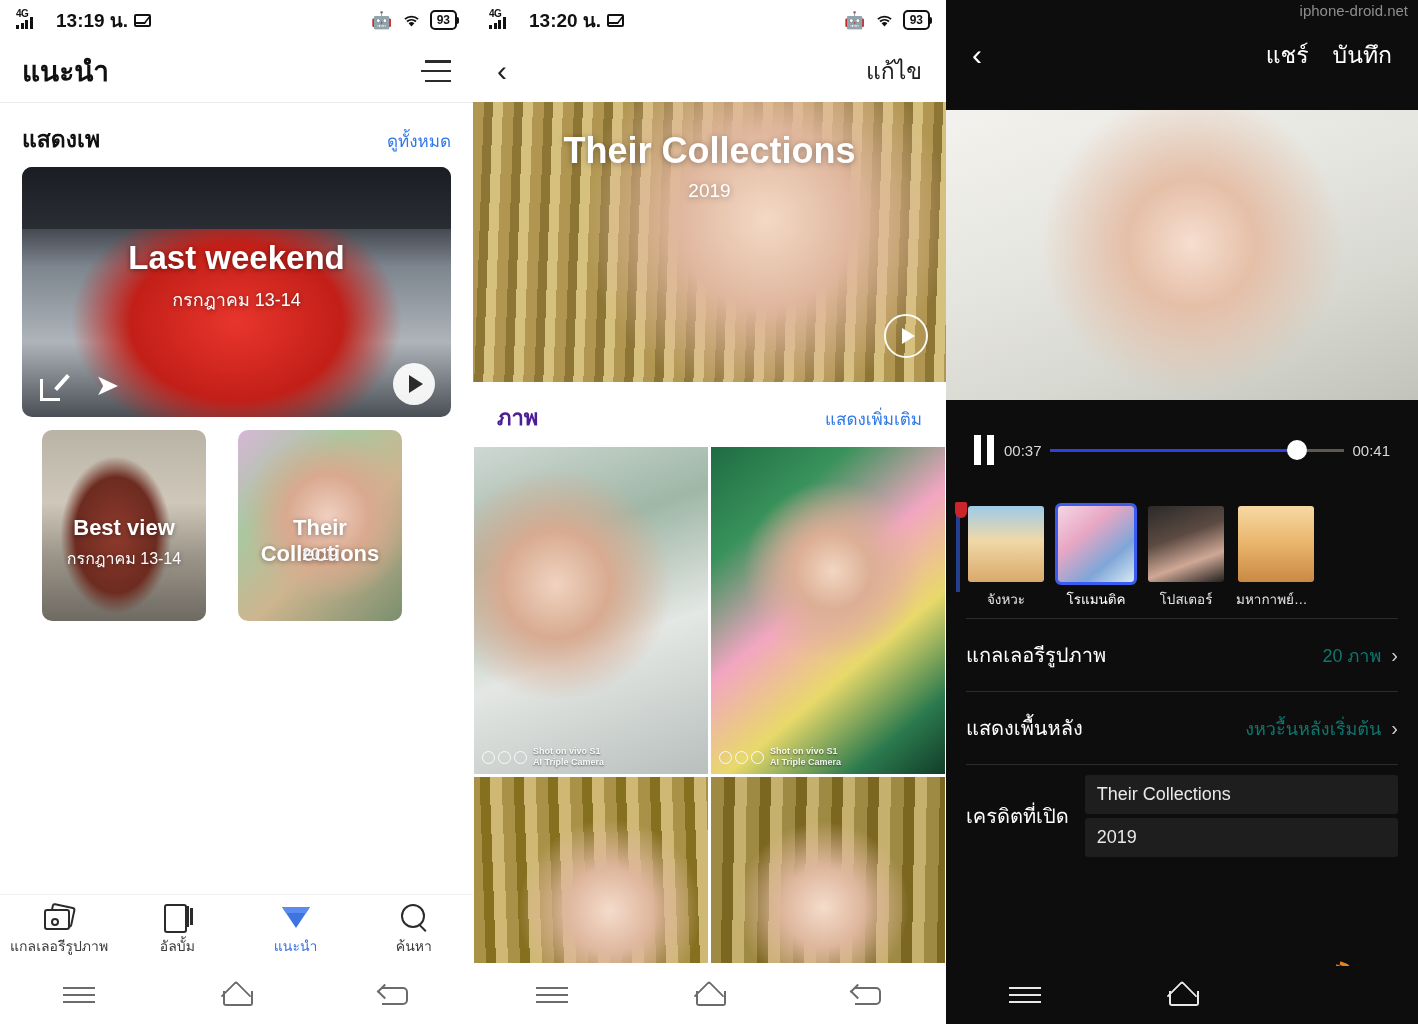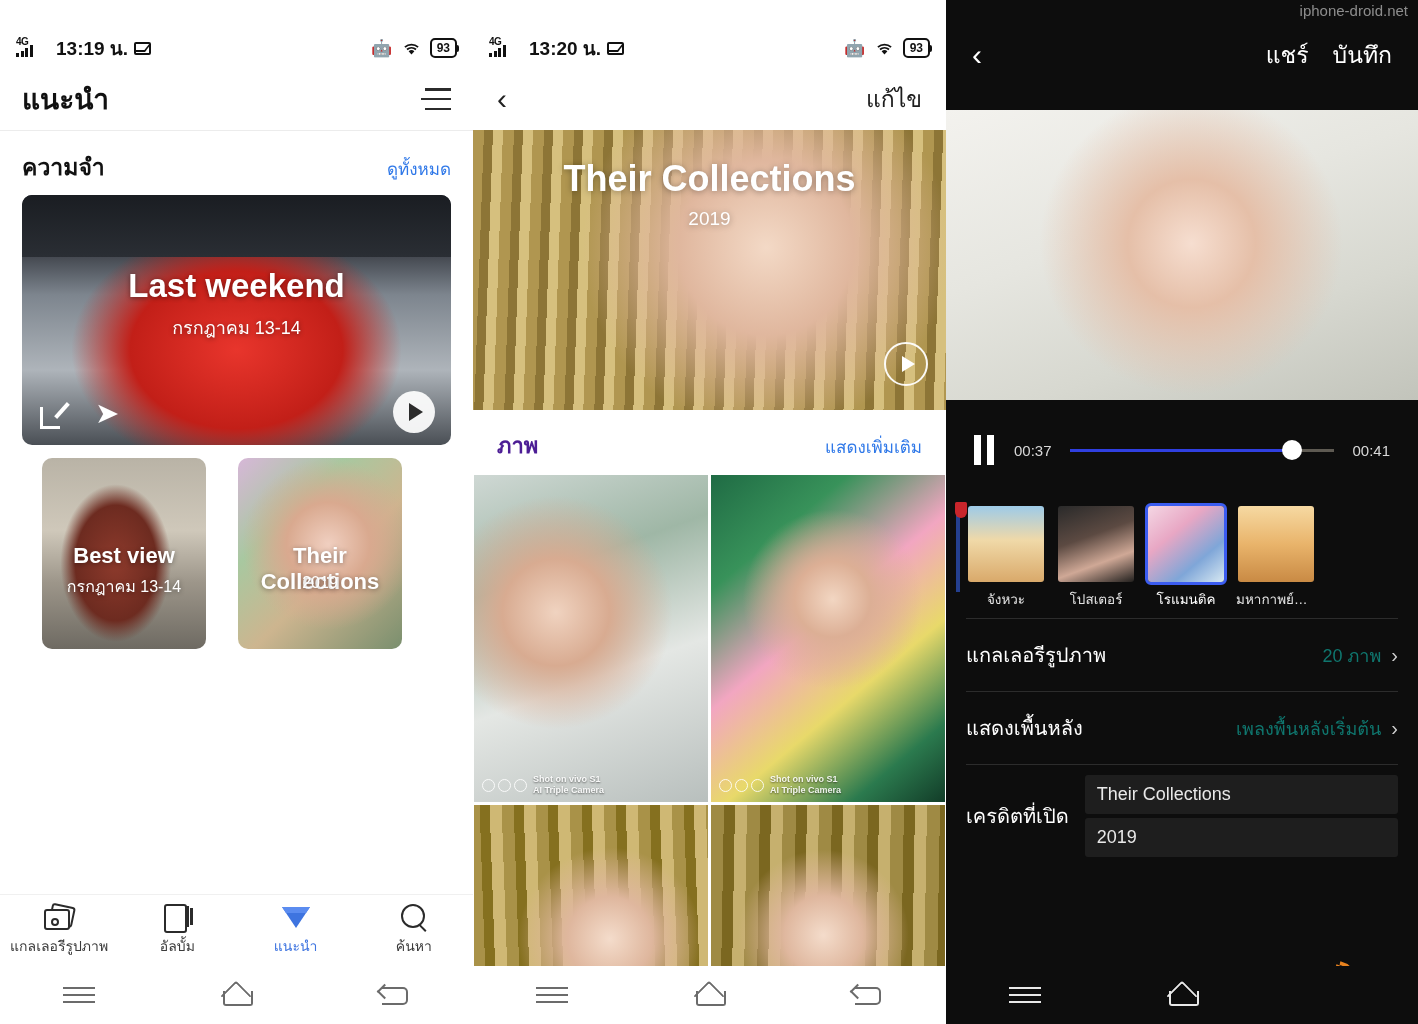--- a/index.html
+++ b/index.html
@@ -11,21 +11,21 @@
   }
   .screens { display: flex; width: 1418px; height: 1024px; }
   .panel { position: relative; overflow: hidden; height: 1024px; }
   .p1 { width: 473px; background: #fff; }
   .p2 { width: 473px; background: #fff; }
   .p3 { width: 472px; background: #0d0d0d; }
 
   
   .statusbar {
     height: 40px; display: flex; align-items: center;
-    padding: 12px 16px; font-size: 19px; font-weight: bold; color: #111; margin-top: 28px;
+    padding: 12px 16px; font-size: 19px; font-weight: bold; color: #111;
   }
   .sb-left { display: flex; align-items: center; gap: 6px; }
   .sb-right { margin-left: auto; display: flex; align-items: center; gap: 9px; }
   .net-4g { position: relative; display: inline-block; width: 34px; height: 22px; }
   .net-4g .g4 { position: absolute; left: 0; top: -1px; font-size: 10px; font-weight: bold; letter-spacing: -.5px; }
   .bars { position: absolute; left: 0; bottom: 2px; display: flex; align-items: flex-end; gap: 1.5px; height: 12px; }
   .bars i { width: 3px; background: #111; display: block; }
   .bars i:nth-child(1){height:4px}.bars i:nth-child(2){height:6px}
   .bars i:nth-child(3){height:9px}.bars i:nth-child(4){height:12px}
   .mail-ico { width: 17px; height: 13px; border: 2px solid #111; border-radius: 2px; position: relative; }
@@ -154,21 +154,21 @@
   .vivo .txt { font-size: 9px; line-height: 11px; font-weight: bold; text-shadow: 0 1px 2px rgba(0,0,0,.6); }
 
   
   .p3-wm { position: absolute; right: 10px; top: 2px; font-size: 15px; color: #8d8d8d; }
   .p3-header { height: 110px; display: flex; align-items: center; padding: 0 26px 0 26px; }
   .p3-header .chev-back { color: #fff; }
   .p3-actions { margin-left: auto; display: flex; gap: 24px; }
   .p3-actions span { color: #fff; font-size: 23px; }
   .p3-video { position: relative; height: 290px; background: #000; overflow: hidden; }
   .p3-video .photo { position: absolute; inset: 0; }
-  .p3-controls { height: 100px; display: flex; align-items: center; padding: 0 28px; gap: 18px; }
+  .p3-controls { height: 100px; display: flex; align-items: center; padding: 0 28px; gap: 8px; }
   .pause-ico { width: 22px; height: 30px; display:flex; gap: 6px; }
   .pause-ico i { width: 7px; height: 30px; background:#fff; display:block; }
   .t-cur, .t-dur { color:#d8d8d8; font-size: 15px; }
   .slider { flex: 1; position: relative; height: 20px; display:flex; align-items:center; }
   .slider .rail { position:absolute; left:0; right:0; height: 3px; background:#5e5a52; }
   .slider .fill { position:absolute; left:0; height: 3px; background:#2f3fe0; width: 84%; }
   .slider .knob { position:absolute; left: 84%; width: 20px; height: 20px; border-radius:50%;
     background:#fff; transform: translateX(-50%); }
   .themes { display: flex; gap: 10px; padding: 6px 16px 8px 20px; position: relative; }
   .themes:before { content:""; position:absolute; left: 10px; top: 4px; width: 4px; height: 88px;
@@ -270,21 +270,21 @@
       <span class="p1-title">แนะนำ</span>
       <span class="list-ico">
           <span></span>
           <span></span>
           <span></span>
         </span>
     </div>
     <div class="sec-divider"></div>
 
     <div class="sec-head">
-      <h2>ความจำ</h2>
+      <h2>แสดงเพ</h2>
       <span class="sec-link">ดูทั้งหมด</span>
     </div>
 
     <div class="memcard">
       <div class="photo ph-cafe"></div>
       <div class="mem-title">Last weekend</div>
       <div class="mem-sub">กรกฎาคม 13-14</div>
       <div class="mem-actions">
         <span class="edit-ico"></span>
         <span class="share-ico">➤</span>
@@ -465,50 +465,50 @@
       <span class="t-dur">00:41</span>
     </div>
 
     <div class="themes">
       <div class="theme">
         <span class="thumb">
             <span class="photo ph-th1" style="position:absolute;inset:0"></span>
           </span>
         <span class="lbl">จังหวะ</span>
       </div>
+      <div class="theme sel">
+        <span class="thumb">
+            <span class="photo ph-th3" style="position:absolute;inset:0"></span>
+          </span>
+        <span class="lbl">โรแมนติค</span>
+      </div>
       <div class="theme">
         <span class="thumb">
             <span class="photo ph-th4" style="position:absolute;inset:0"></span>
           </span>
         <span class="lbl">โปสเตอร์</span>
-      </div>
-      <div class="theme sel">
-        <span class="thumb">
-            <span class="photo ph-th3" style="position:absolute;inset:0"></span>
-          </span>
-        <span class="lbl">โรแมนติค</span>
       </div>
       <div class="theme">
         <span class="thumb">
             <span class="photo ph-th5" style="position:absolute;inset:0"></span>
           </span>
         <span class="lbl">มหากาพย์ภา..</span>
       </div>
     </div>
 
     <div class="rowline"></div>
     <div class="setrow">
       <span class="k">แกลเลอรีรูปภาพ</span>
       <span class="v">20 ภาพ</span>
       <span class="arw">›</span>
     </div>
     <div class="rowline"></div>
     <div class="setrow">
       <span class="k">แสดงเพื้นหลัง</span>
-      <span class="v">เพลงพื้นหลังเริ่มต้น</span>
+      <span class="v">งหวะื้นหลังเริ่มต้น</span>
       <span class="arw">›</span>
     </div>
     <div class="rowline"></div>
 
     <div class="credits">
       <span class="k">เครดิตที่เปิด</span>
       <div class="credit-fields">
         <input type="text" value="Their Collections" style="">
         <input type="text" value="2019" style="">
       </div>

